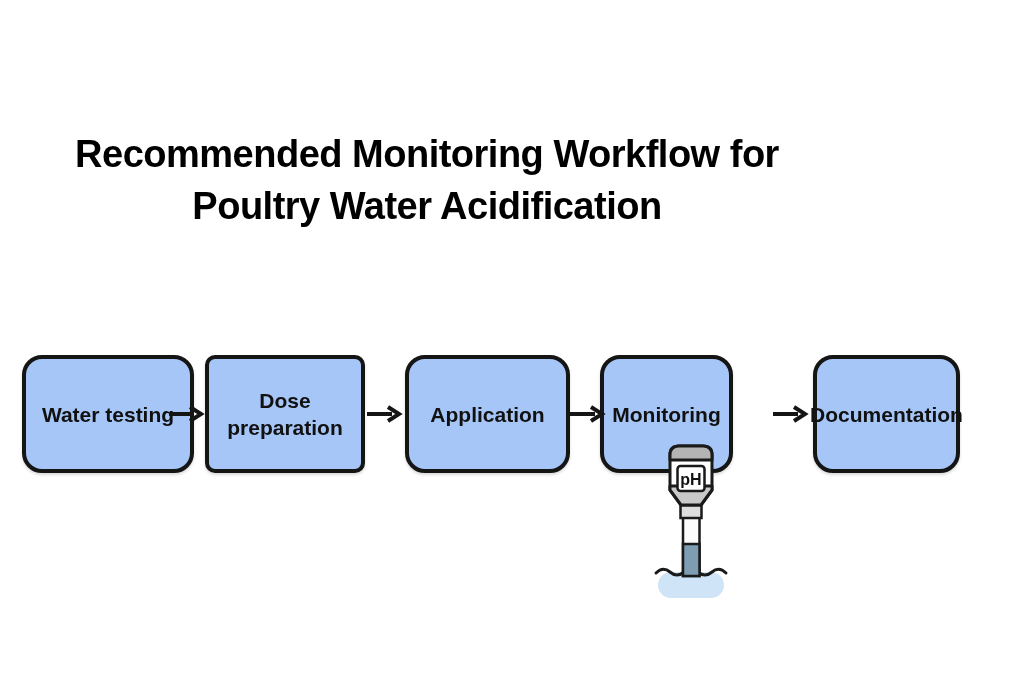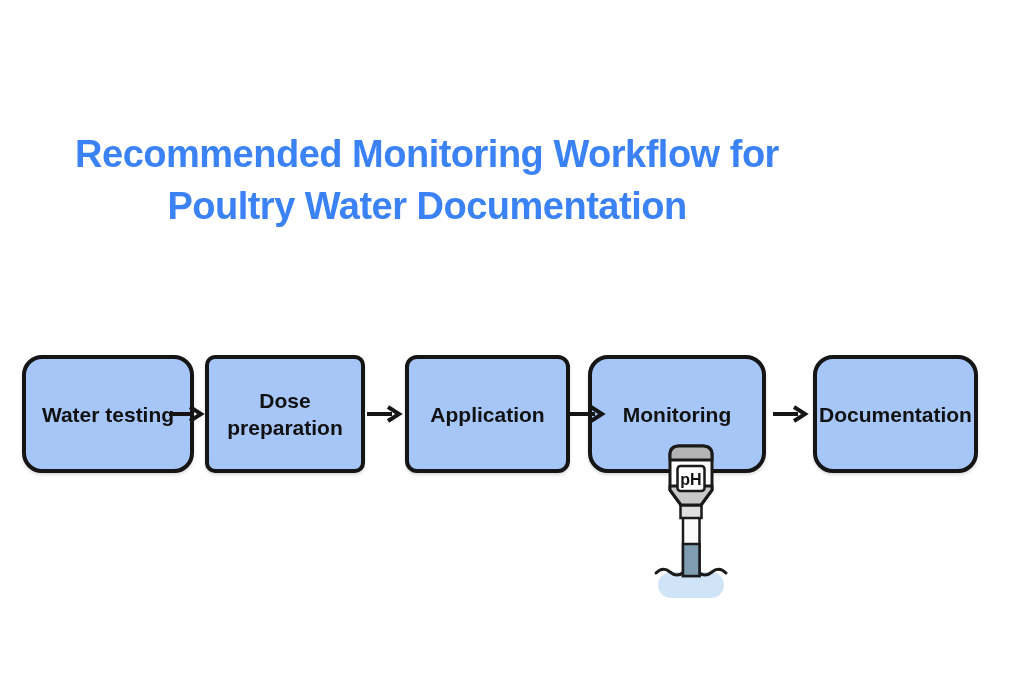--- a/index.html
+++ b/index.html
@@ -14,21 +14,21 @@
   .title {
     position: absolute;
     top: 128px;
     left: 0;
     width: 854px;
     text-align: center;
     font-size: 38px;
     line-height: 52px;
     font-weight: 700;
     letter-spacing: -0.5px;
-    color: #3b82f6;
+    color: #000000;
   }
   .step-box {
     position: absolute;
     top: 355px;
     height: 118px;
     box-sizing: border-box;
     background: #a6c6f7;
     border: 4px solid #151515;
     border-radius: 20px;
     display: flex;
@@ -37,23 +37,23 @@
     text-align: center;
     font-size: 21px;
     line-height: 27px;
     font-weight: 600;
     color: #111111;
     padding: 0 8px;
     box-shadow: 0 2px 3px rgba(0,0,0,0.15);
   }
   .b1 { left: 22px;  width: 172px; }
   .b2 { left: 205px; width: 160px; border-radius: 10px; }
-  .b3 { left: 405px; width: 165px; border-radius: 12px; }
-  .b4 { left: 588px; width: 178px; }
-  .b5 { left: 813px; width: 165px; }
+  .b3 { left: 405px; width: 165px; }
+  .b4 { left: 600px; width: 133px; }
+  .b5 { left: 813px; width: 147px; }
   .arrow {
     position: absolute;
     top: 403px;
     width: 37px;
     height: 22px;
   }
   .a1 { left: 169px; }
   .a2 { left: 367px; }
   .a3 { left: 570px; }
   .a4 { left: 773px; }
@@ -66,21 +66,21 @@
     z-index: 5;
   }
 </style>
 </head>
 <body>
 
 <div class="canvas">
 
   <div class="title">
     <div>Recommended Monitoring Workflow for</div>
-    <div>Poultry Water Documentation</div>
+    <div>Poultry Water Acidification</div>
   </div>
 
   <div class="step-box b1">
     <span>Water testing</span>
   </div>
   <div class="step-box b2">
     <span>Dose preparation</span>
   </div>
   <div class="step-box b3">
     <span>Application</span>

